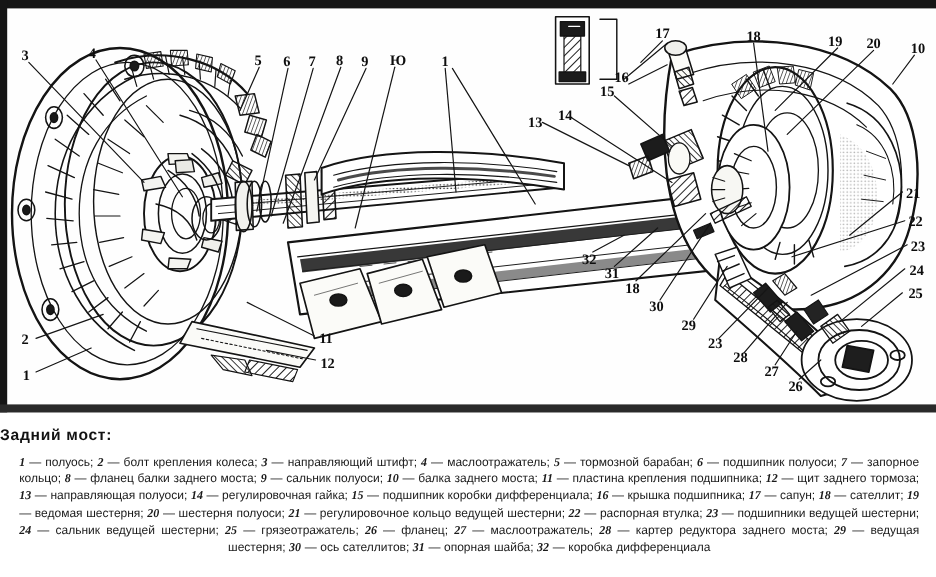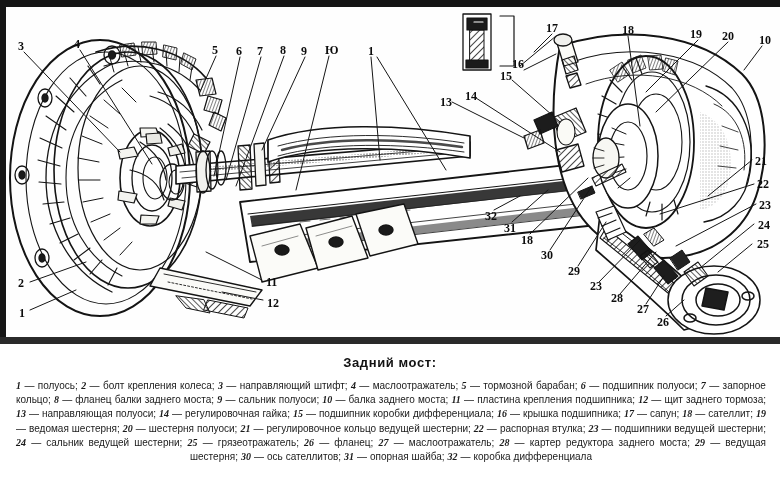--- a/index.html
+++ b/index.html
@@ -79,21 +79,20 @@
     position: absolute;
     left: 0;
     top: 344px;
     width: 780px;
     height: 137px;
     background: #ffffff;
     padding: 0;
   }
 
   #figure-title {
-    text-align: center;
     font-family: "Liberation Sans", sans-serif;
     font-weight: 700;
     font-size: 13px;
     letter-spacing: 0.6px;
     color: #121212;
     margin: 11px 0 0 0;
     padding: 0;
   }
 
   #legend-text {

